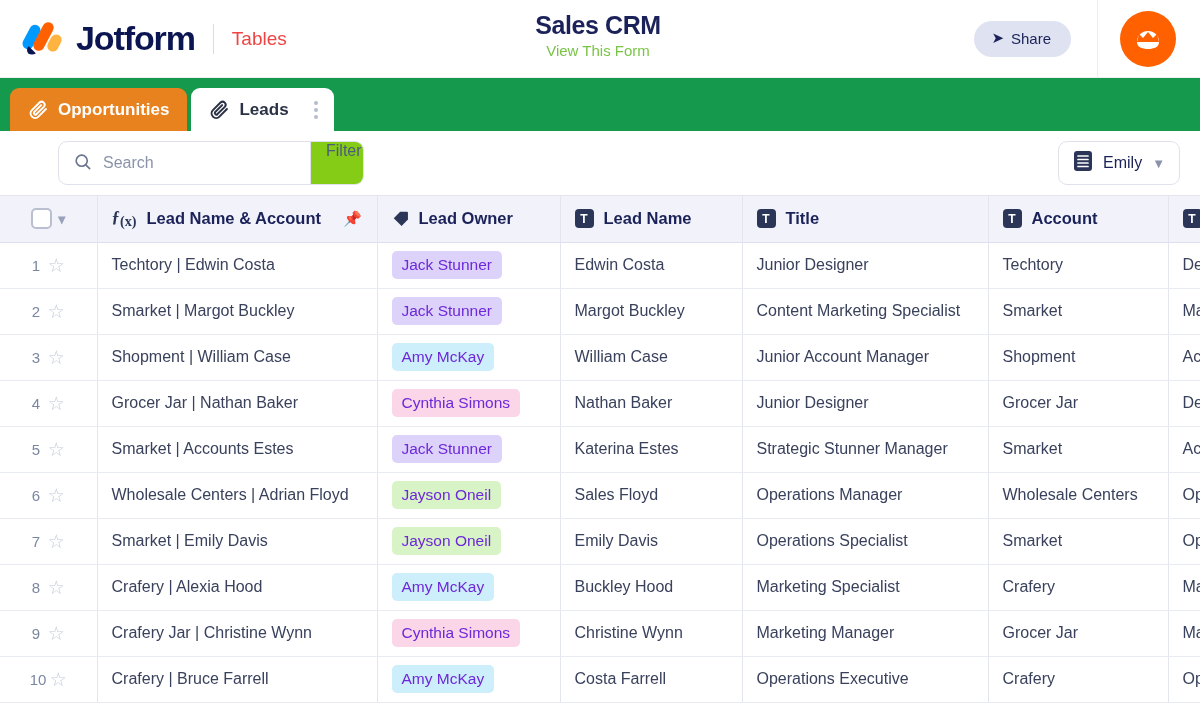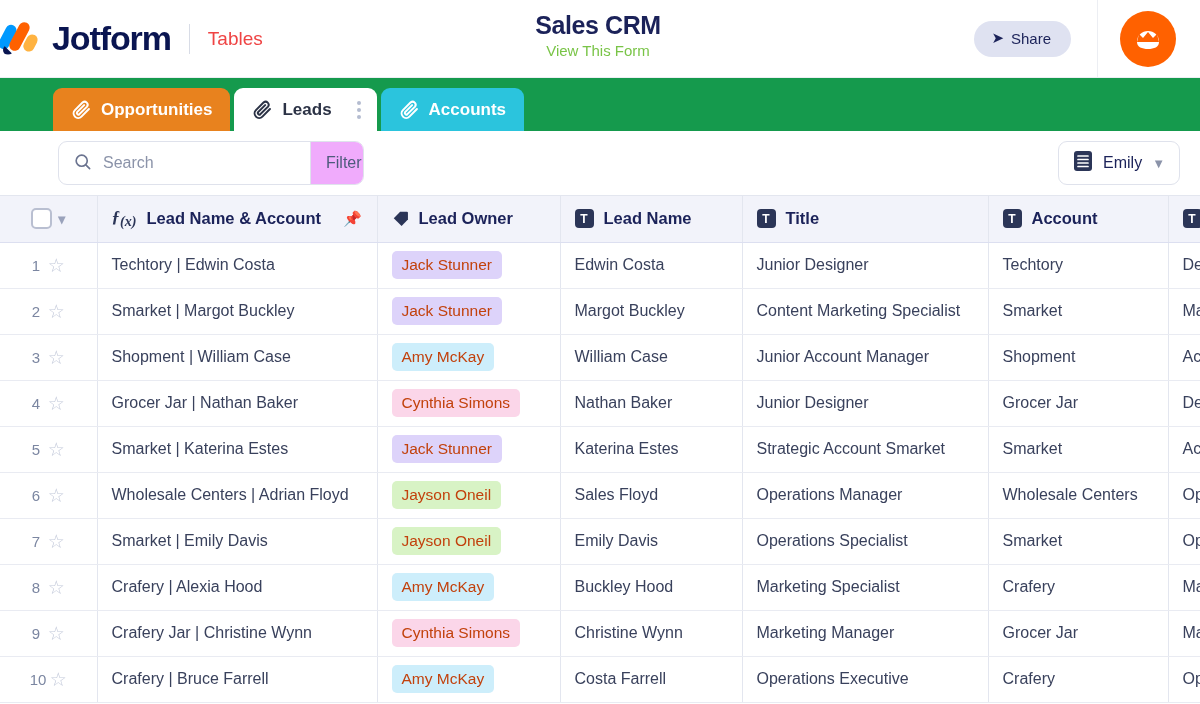--- a/index.html
+++ b/index.html
@@ -15,20 +15,21 @@
   .topbar {
     height: 78px;
     background: #ffffff;
     display: flex;
     align-items: center;
     position: relative;
     border-bottom: 1px solid #eceef3;
   }
   .brand {
     display: flex; align-items: center;
+    padding-left: 24px;
     height: 100%;
   }
   .jf-logo { width: 40px; height: 40px; position: relative; margin-right: 12px; }
   .jf-logo span {
     position: absolute; display: block;
     border-radius: 7px;
   }
   .jf-bar1 { width: 11px; height: 26px; background: #0099ff; left: 2px; top: 5px;
              transform: rotate(28deg); }
   .jf-bar2 { width: 11px; height: 31px; background: #ff6100; left: 14px; top: 2px;
@@ -86,21 +87,21 @@
     padding: 0 0 0 10px;
     gap: 4px;
   }
   .tab {
     display: flex; align-items: center; gap: 9px;
     height: 43px; padding: 0 18px;
     border-radius: 9px 9px 0 0;
     font-size: 17px; font-weight: bold; color: #ffffff;
     cursor: pointer; white-space: nowrap;
   }
-  .tab.orange { background: #e8821e; margin-left: 43px; }
+  .tab.orange { background: #e8821e; }
   .tab.cyan   { background: #2bc4dd; }
   .tab.active { background: #ffffff; color: #2b3245; padding-right: 10px; }
   .tab-icon { display: inline-flex; align-items: center; }
   .tab-dots {
     display: flex; flex-direction: column; gap: 3px;
     margin-left: 10px; padding: 0 6px;
   }
   .tab-dots i { width: 4px; height: 4px; border-radius: 50%; background: #b4bcd0; display: block; }
 
   
@@ -120,22 +121,22 @@
     display: flex; align-items: center; gap: 11px;
     flex: 1; padding-left: 14px;
   }
   .search-input {
     border: none; outline: none; flex: 1;
     font-size: 16px; font-family: inherit; color: #2b3245;
     background: transparent;
   }
   .search-input::placeholder { color: #8b93a9; }
   .filterbtn {
-    display: flex; align-items: center; gap: 8px;
-    border-left: 1px solid #dfe2ec; background: #f0abfc;
+    display: flex; align-items: flex-start; gap: 8px;
+    border-left: 1px solid #dfe2ec; background: #84cc16;
     padding: 0 15px; font-size: 16px; color: #4d5b7c;
     cursor: pointer;
   }
   .formbtn {
     margin-left: auto;
     display: flex; align-items: center; gap: 10px;
     border: 1px solid #dfe2ec; border-radius: 9px;
     height: 44px; padding: 0 14px;
     background: #fff; cursor: pointer;
     font-size: 16px; color: #1b2259;
@@ -185,31 +186,31 @@
   .star { color: #c3c9da; font-size: 19px; line-height: 1; cursor: pointer; }
   .hcell { display: flex; align-items: center; gap: 10px; height: 100%; }
   .hpin { margin-left: auto; color: #b9bfd1; font-size: 15px; }
   .ticon {
     width: 19px; height: 19px; border-radius: 4px;
     background: #2b3557; color: #fff;
     font-size: 12px; font-weight: bold;
     display: inline-flex; align-items: center; justify-content: center;
     flex: none;
   }
-  .fxicon { font-size: 17px; font-style: italic; color: #2b3557; font-family: "Liberation Serif", serif; text-align: right; }
+  .fxicon { font-size: 17px; color: #2b3557; font-family: "Liberation Serif", serif; text-align: right; }
   .tagicon { color: #2b3557; display: inline-flex; }
   .chk {
     width: 21px; height: 21px; border: 2px solid #b9bfd1;
     border-radius: 5px; background: #fff; cursor: pointer;
   }
   .hdr-chev { color: #9aa2bb; font-size: 14px; cursor: pointer; }
   td.cell { color: #39415c; }
   .badge {
     display: inline-block; padding: 5px 10px;
-    border-radius: 5px; font-size: 15.5px; color: #c2410c;
+    border-radius: 5px; font-size: 15.5px; color: #6d28d9;
     line-height: 1.15;
   }
 </style>
 </head>
 <body>
 
 <div class="topbar">
   <div class="brand">
     <div class="jf-logo">
       <span class="jf-bar1"></span>
@@ -260,28 +261,20 @@
         </svg>
     </span>
     <span>Leads</span>
     <span class="tab-dots">
         <i></i>
         <i></i>
         <i></i>
       </span>
   </div>
 
-  <div class="tab cyan">
-    <span class="tab-icon">
-      <svg width="21" height="21" viewBox="0 0 24 24" fill="none" stroke="currentColor" stroke-width="2.3" stroke-linecap="round">
-          <path d="M20.5 11.5l-8.6 8.6a5.2 5.2 0 01-7.4-7.4l8.9-8.9a3.5 3.5 0 014.9 4.9l-8.8 8.8a1.8 1.8 0 01-2.5-2.5l8-8"></path>
-        </svg>
-    </span>
-    <span>Accounts</span>
-  </div>
 
 </div>
 
 <div class="toolbar">
   <div class="searchwrap">
     <div class="searchfield">
       <span>
         <svg width="19" height="19" viewBox="0 0 24 24" fill="none" stroke="#6b7490" stroke-width="2.1" stroke-linecap="round">
             <circle cx="11" cy="11" r="7"></circle>
             <path d="M16.2 16.2L21 21"></path>
@@ -429,24 +422,24 @@
           <td class="cell">Grocer Jar</td>
           <td class="cell">Design</td>
         </tr>
         <tr>
           <td class="gutter">
             <div class="gutter-inner">
               <span class="rowno">5</span>
               <span class="star">☆</span>
             </div>
           </td>
-          <td class="cell">Smarket | Katerina Estes</td>
+          <td class="cell">Smarket | Accounts Estes</td>
           <td class="cell"><span class="badge" style="background: rgb(221, 211, 250);">Jack Stunner</span></td>
           <td class="cell">Katerina Estes</td>
-          <td class="cell">Strategic Account Smarket</td>
+          <td class="cell">Strategic Stunner Manager</td>
           <td class="cell">Smarket</td>
           <td class="cell">Accounting</td>
         </tr>
         <tr>
           <td class="gutter">
             <div class="gutter-inner">
               <span class="rowno">6</span>
               <span class="star">☆</span>
             </div>
           </td>

